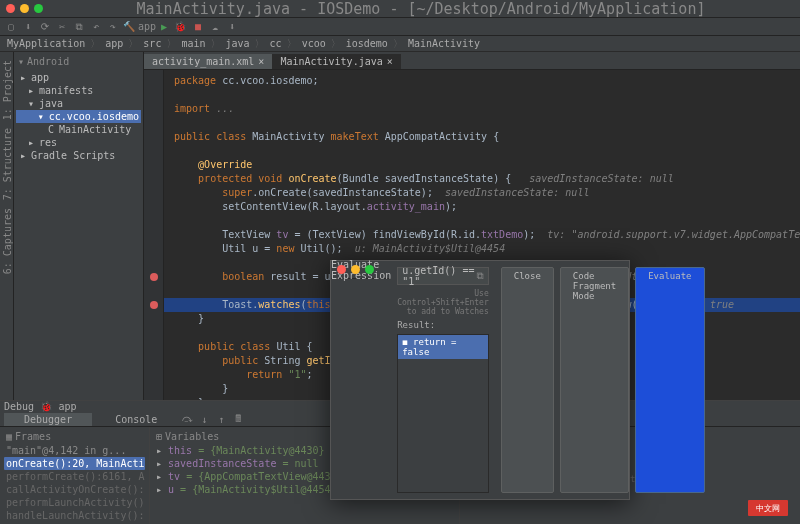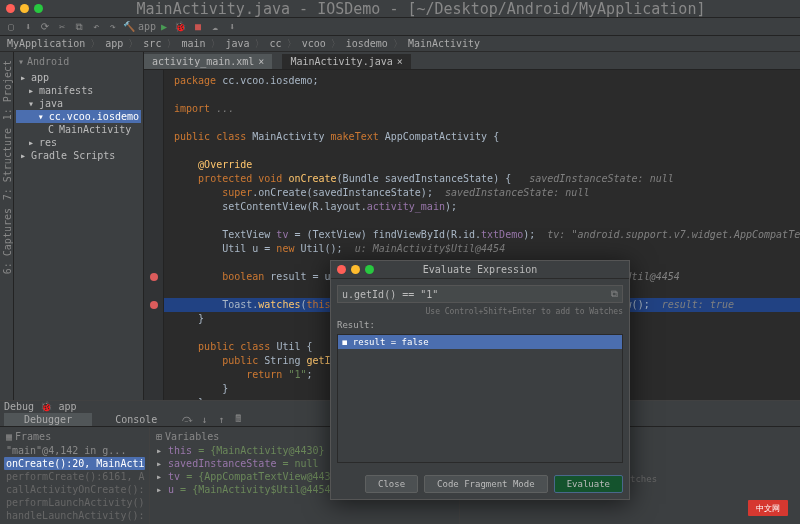--- a/index.html
+++ b/index.html
@@ -19,21 +19,21 @@
 .sidebar span{transform:rotate(180deg)}
 .proj{width:130px;background:#3c3f41;border-right:1px solid #232323;padding:2px;font-size:9px}
 .proj-hdr{color:#888;padding:2px;display:flex;align-items:center;gap:3px}
 .tree{margin-top:2px}
 .tree-item{padding:1px 2px;display:flex;align-items:center;gap:3px;color:#bbb}
 .tree-item.sel{background:#4b6eaf;color:#fff}
 .indent1{padding-left:10px}.indent2{padding-left:20px}.indent3{padding-left:30px}
 .fic{width:10px;text-align:center}
 .editor{flex:1;background:#2b2b2b;display:flex;flex-direction:column}
 .tabs{height:18px;background:#3c3f41;display:flex;align-items:end;border-bottom:1px solid #232323}
-.tab{padding:2px 8px;background:#515658;color:#bbb;font-size:9px;margin-right:10px;display:flex;gap:4px}
+.tab{padding:2px 8px;background:#515658;color:#bbb;font-size:9px;margin-right:0;display:flex;gap:4px}
 .tab.act{background:#2b2b2b}
 .code{flex:1;padding:4px 4px 4px 8px;position:relative;overflow:hidden}
 .gut{position:absolute;left:0;top:0;width:20px;height:100%;background:#313335;border-right:1px solid #232323}
 .bp{position:absolute;left:6px;width:8px;height:8px;background:#db5c5c;border-radius:50%}
 .lines{margin-left:22px;line-height:14px;font-size:9px}
 .ln{white-space:pre}
 .kw{color:#cc7832}.str{color:#6a8759}.com{color:#808080;font-style:italic}.fn{color:#ffc66d}.fld{color:#9876aa}.cls{color:#a9b7c6}
 .hl-line{background:#214283;margin-left:-22px;padding-left:22px}
 .debug-sec{height:124px;background:#2b2b2b;display:flex;flex-direction:column;border-top:1px solid #414141}
 .dbg-h{height:16px;background:#3c3f41;display:flex;align-items:center;padding:0 4px;gap:6px;font-size:9px;color:#aaa}
@@ -44,32 +44,32 @@
 .dbg-col{padding:2px 4px;font-size:9px;overflow:hidden}
 .frames{width:150px;border-right:1px solid #414141;background:#3c3f41}
 .vars{width:310px;border-right:1px solid #414141;background:#3c3f41}
 .watches{flex:1;background:#3c3f41}
 .col-hdr{color:#888;padding:2px;display:flex;gap:3px}
 .frame-row{padding:1px 2px;color:#8a8a8a;white-space:nowrap;overflow:hidden}
 .frame-row.sel{background:#4b6eaf;color:#fff;border-radius:1px}
 .frame-row.dim{color:#666}
 .var-row{padding:1px 2px;color:#aaa;white-space:nowrap}
 .var-row .vn{color:#9876aa}.var-row .vv{color:#6a8759}
-.dialog{position:absolute;left:330px;top:260px;width:300px;height:240px;background:#3c3f41;border:1px solid #555;box-shadow:0 4px 24px rgba(0,0,0,.6);display:flex;flex-direction:column}
+.dialog{position:absolute;left:330px;top:260px;width:300px;height:240px;background:#3c3f41;border:1px solid #555;box-shadow:0 4px 24px rgba(0,0,0,.6);display:flex;flex-direction:row}
 .dlg-title{height:18px;display:flex;align-items:center;justify-content:center;color:#bbb;font-size:9px;position:relative;border-bottom:1px solid #2a2a2a}
 .dlg-title .traffic{position:absolute;left:6px}
 .dlg-body{flex:1;padding:6px;display:flex;flex-direction:column;gap:4px}
 .dlg-input{height:18px;background:#45494a;border:1px solid #555;color:#bbb;padding:2px 4px;font-size:9px;display:flex;align-items:center;justify-content:space-between}
 .dlg-hint{text-align:right;color:#777;font-size:8px}
 .dlg-res-lbl{color:#aaa;font-size:9px}
 .dlg-res{flex:1;background:#3c3f41;border:1px solid #2a2a2a}
 .res-row{background:#4b6eaf;color:#fff;padding:2px 4px;font-size:9px}
 .dlg-btns{display:flex;justify-content:flex-end;gap:6px;padding:6px}
 .btn{padding:3px 12px;background:#4c5052;border:1px solid #5e6060;color:#bbb;font-size:9px;border-radius:2px}
-.btn.primary{background:#14532d;border-color:#4a688c}
+.btn.primary{background:#1d4ed8;border-color:#4a688c}
 .badge{position:absolute;right:12px;bottom:8px;width:40px;height:16px;background:#d63830;border-radius:1px;display:flex;align-items:center;justify-content:center;color:#fff;font-size:8px}
 .no-watches{color:#666;text-align:center;margin-top:30px;font-size:9px}
 </style>
 </head>
 <body>
 
 <div class="titlebar">
   <div class="traffic">
       <span class="tl-r"></span>
       <span class="tl-y"></span>
@@ -265,21 +265,21 @@
     <span>Evaluate Expression</span>
   </div>
   <div class="dlg-body">
     <div class="dlg-input">
       <span>u.getId() == "1"</span>
         <span style="color:#888">⧉</span>
     </div>
     <div class="dlg-hint">Use Control+Shift+Enter to add to Watches</div>
     <div class="dlg-res-lbl">Result:</div>
     <div class="dlg-res">
-      <div class="res-row">◼ result = false</div>
+      <div class="res-row">◼ return = false</div>
     </div>
   </div>
   <div class="dlg-btns">
     <div class="btn">Close</div>
     <div class="btn">Code Fragment Mode</div>
     <div class="btn primary">Evaluate</div>
   </div>
 </div>
 
 <div class="badge">中文网</div>

